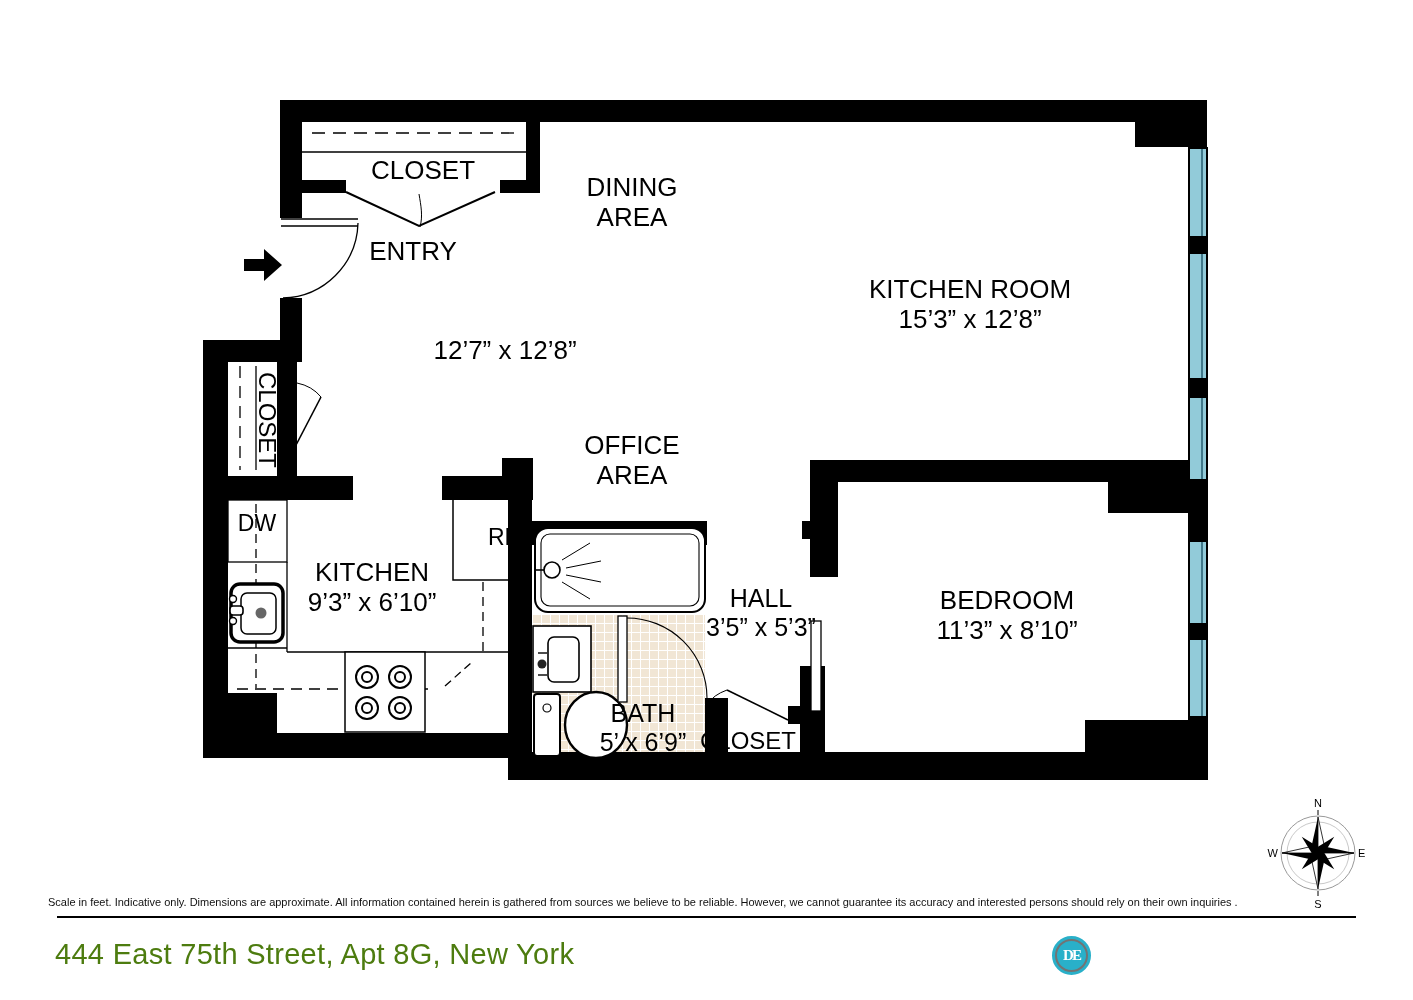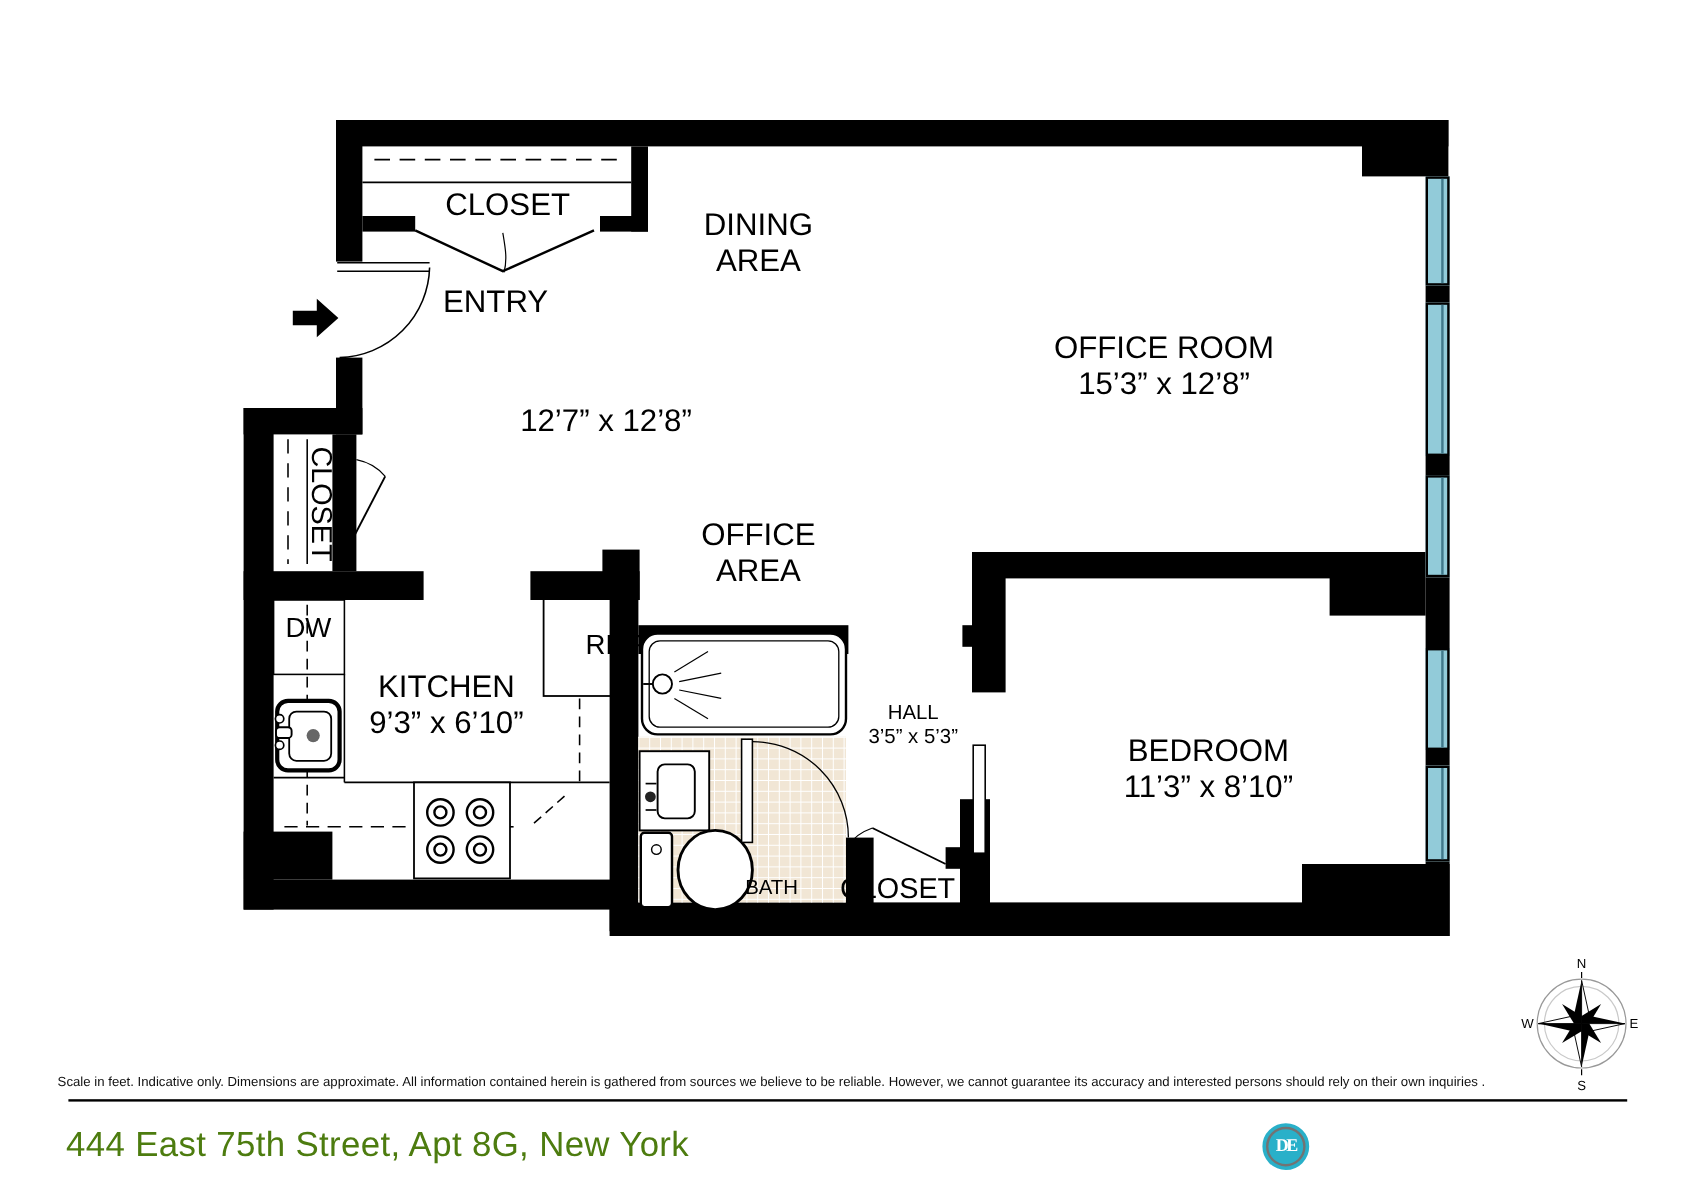--- a/index.html
+++ b/index.html
@@ -12,21 +12,21 @@
   .wall{position:absolute;background:#000;}
   .window{position:absolute;background:var(--window);border:2px solid #000;box-sizing:border-box;}
   .window .pane{position:absolute;top:0;bottom:0;left:11px;width:2px;background:var(--window-line);}
   .tilefloor{position:absolute;background-color:var(--tile);
     background-image:linear-gradient(#fff 1px,transparent 1px),
                      linear-gradient(90deg,#fff 1px,transparent 1px);
     background-size:9px 9px;}
   svg.overlay{position:absolute;left:0;top:0;pointer-events:none;}
   .lbl{position:absolute;color:#000;text-align:center;white-space:nowrap;line-height:1.16;
        transform:translateX(-50%);}
-  .fs26{font-size:26px;} .fs25{font-size:17px;} .fs24{font-size:24px;} .fs23{font-size:23px;}
+  .fs26{font-size:26px;} .fs25{font-size:25px;} .fs24{font-size:24px;} .fs23{font-size:23px;}
   .lbl-vert{transform:translate(-50%,-50%) rotate(90deg);transform-origin:center;}
   .disclaimer{position:absolute;left:48px;top:896px;font-size:11px;color:#101010;white-space:nowrap;}
   .rule{position:absolute;left:57px;top:916px;width:1299px;height:2px;background:#000;}
   .address{position:absolute;left:55px;top:938px;font-size:29px;color:#4d7c0f;letter-spacing:.3px;}
   .logo{position:absolute;left:1052px;top:936px;width:39px;height:39px;border-radius:50%;
         border:3px solid var(--cyan);box-sizing:border-box;background:#737373;}
   .logo .disc{position:absolute;inset:2px;border-radius:50%;background:var(--cyan);
         display:flex;align-items:center;justify-content:center;}
   .logo .disc span{color:#fff;font-family:"Liberation Serif",serif;font-weight:bold;
         font-size:15px;letter-spacing:-2px;}
@@ -232,43 +232,43 @@
   </svg>
 
   <div class="lbl fs26" style="left:423px;top:155px;">CLOSET</div>
   <div class="lbl fs26" style="left:632px;top:172px;">
     <div>DINING</div>
     <div>AREA</div>
   </div>
   <div class="lbl fs26" style="left:413px;top:236px;">ENTRY</div>
   <div class="lbl fs26" style="left:505px;top:316px;margin-top:19px;">12’7” x 12’8”</div>
   <div class="lbl fs26" style="left:970px;top:274px;">
-    <div>OFFICE ROOM</div>
+    <div>KITCHEN ROOM</div>
     <div>15’3” x 12’8”</div>
   </div>
   <div class="lbl fs24 lbl-vert" style="left:267px;top:420px;">CLOSET</div>
   <div class="lbl fs26" style="left:632px;top:430px;">
     <div>OFFICE</div>
     <div>AREA</div>
   </div>
   <div class="lbl fs23" style="left:257px;top:510px;">DW</div>
   <div class="lbl fs23" style="left:483px;top:524px;margin-left:28px;">REF</div>
   <div class="lbl fs26" style="left:372px;top:557px;">
     <div>KITCHEN</div>
     <div>9’3” x 6’10”</div>
   </div>
   <div class="lbl fs25" style="left:761px;top:584px;">
     <div>HALL</div>
     <div>3’5” x 5’3”</div>
   </div>
-  <div class="lbl fs26" style="left:1007px;top:610px;">
+  <div class="lbl fs26" style="left:1007px;top:585px;">
     <div>BEDROOM</div>
     <div>11’3” x 8’10”</div>
   </div>
-  <div class="lbl fs25" style="left:643px;top:699px;margin-top:31px;">
+  <div class="lbl fs25" style="left:643px;top:699px;">
     <div>BATH</div>
     <div>5’ x 6’9”</div>
   </div>
   <div class="lbl fs24" style="left:748px;top:727px;">CLOSET</div>
 
   <div class="disclaimer">Scale in feet. Indicative only. Dimensions are approximate. All information contained herein is gathered from sources we believe to be reliable. However, we cannot guarantee its accuracy and interested persons should rely on their own inquiries .</div>
   <div class="rule"></div>
   <div class="address">444 East 75th Street, Apt 8G, New York</div>
   <div class="logo">
     <div class="disc">

